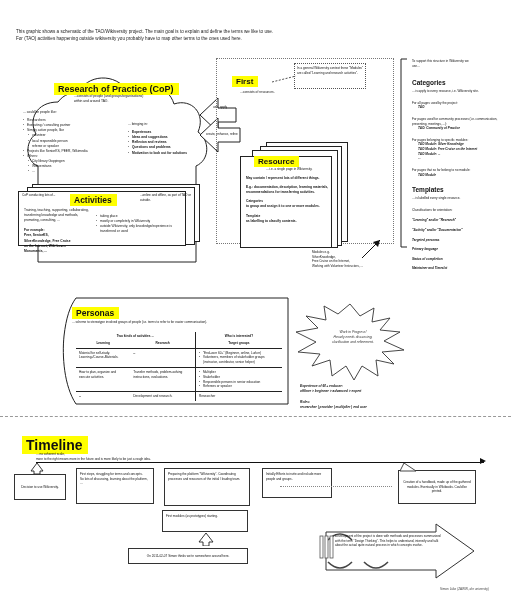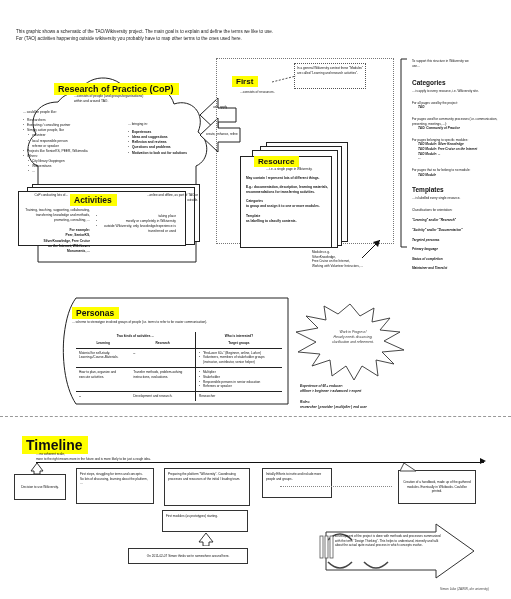--- a/index.html
+++ b/index.html
@@ -32,21 +32,21 @@
 
   
   .cloud-wrap{position:absolute;left:18px;top:62px;width:194px;height:212px;}
   .cloud-wrap svg{position:absolute;left:0;top:0;}
   .cop-head{position:absolute;left:36px;top:16px;}
   .cop-sub{position:absolute;left:56px;top:32px;width:120px;}
   .cop-l{position:absolute;left:5px;top:48px;width:98px;}
   .cop-r{position:absolute;left:110px;top:60px;width:80px;}
 
   
-  .act-stack{position:absolute;left:18px;top:184px;width:182px;height:54px;text-align:right;}
+  .act-stack{position:absolute;left:18px;top:184px;width:182px;height:54px;}
   .act-head{position:absolute;left:52px;top:5px;}
   .act-pre{position:absolute;left:4px;top:9px;width:46px;}
   .act-post{position:absolute;left:122px;top:9px;width:58px;}
   .act-l{position:absolute;left:6px;top:24px;width:66px;}
   .act-r{position:absolute;left:78px;top:30px;width:80px;}
 
   
   .mod-region{position:absolute;left:216px;top:58px;width:178px;height:186px;
       border:1px dotted #777;box-sizing:border-box;}
   .mod-head{position:absolute;left:232px;top:70px;}

